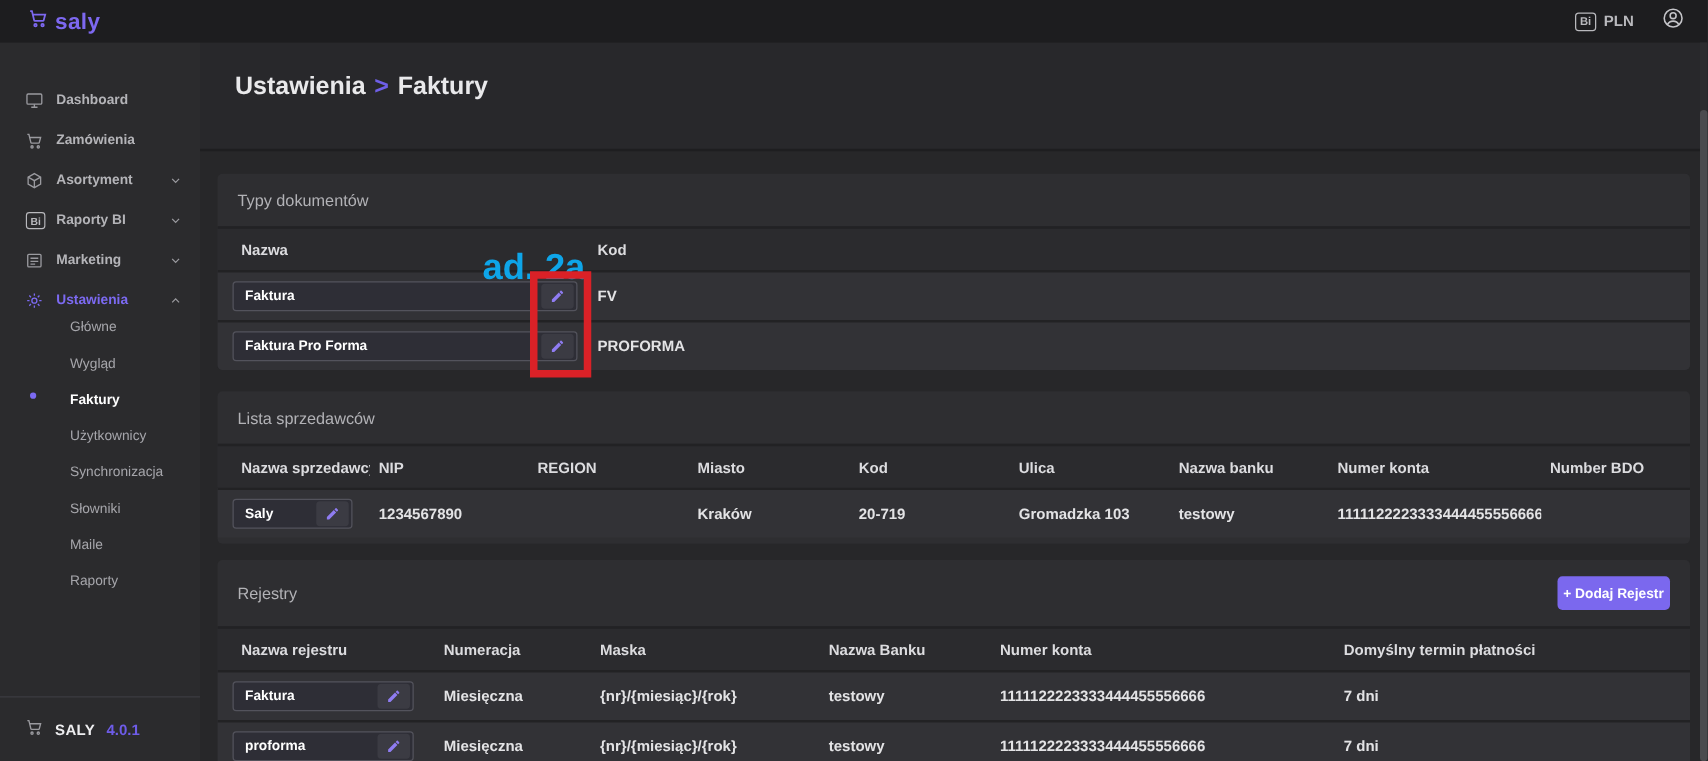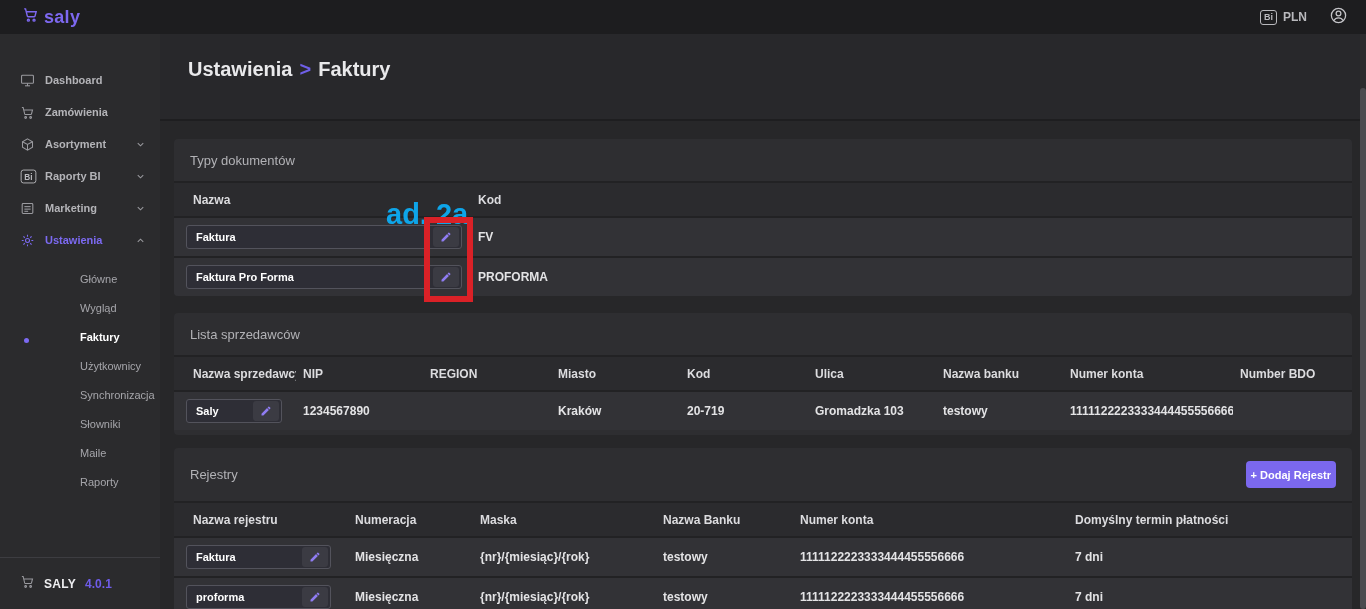--- a/index.html
+++ b/index.html
@@ -28,21 +28,21 @@
   .sidebar { width:160px; background:#2b2b2d; flex-shrink:0; display:flex;
              flex-direction:column; padding-top:30px; }
   .nav-item { height:32px; display:flex; align-items:center; padding:0 14px 0 20px;
               color:#b4b4b8; font-size:11px; font-weight:bold; cursor:pointer; }
   .nav-item .nicon { width:15px; height:15px; margin-right:10px; display:flex; flex-shrink:0; }
   .nav-item .nicon svg { width:15px; height:15px; stroke:#9a9a9f; fill:none; stroke-width:1.7; }
   .nav-item.active { color:#7c6af2; }
   .nav-item.active .nicon svg { stroke:#7c6af2; }
   .nav-item .chev { margin-left:auto; display:flex; }
   .nav-item .chev svg { width:11px; height:11px; stroke:#9a9a9f; fill:none; stroke-width:2.2; }
-  .sub-item { height:29px; display:flex; align-items:flex-end; padding-left:80px;
+  .sub-item { height:29px; display:flex; align-items:flex-start; padding-left:56px;
               color:#a6a6ab; font-size:11px; cursor:pointer; position:relative; }
   .sub-item.active { color:#ffffff; font-weight:bold; }
   .dot { position:absolute; left:24px; width:5px; height:5px; border-radius:50%;
          background:#7c6af2; }
   .sidebar-spacer { flex:1; }
   .sidebar-footer { border-top:1px solid #3d3d41; height:52px; display:flex;
                     align-items:center; padding-left:20px; gap:9px; }
   .sidebar-footer svg { width:15px; height:15px; stroke:#9a9a9f; fill:none; stroke-width:1.7; }
   .brand { color:#eeeef0; font-size:12px; font-weight:bold; letter-spacing:.3px; }
   .version { color:#6e5ce8; font-size:12px; font-weight:bold; }

